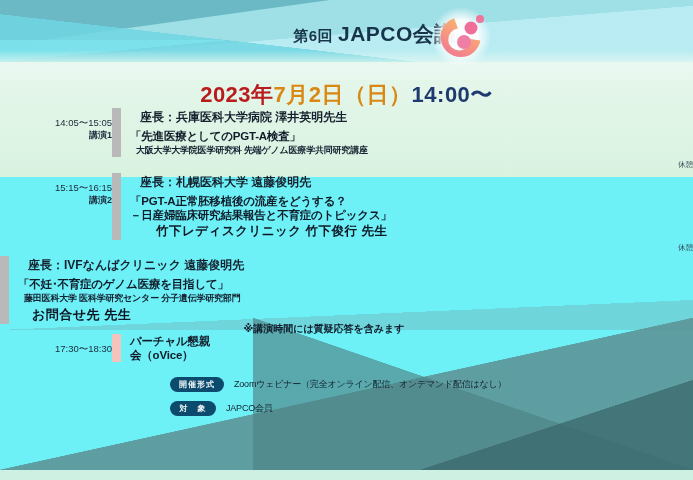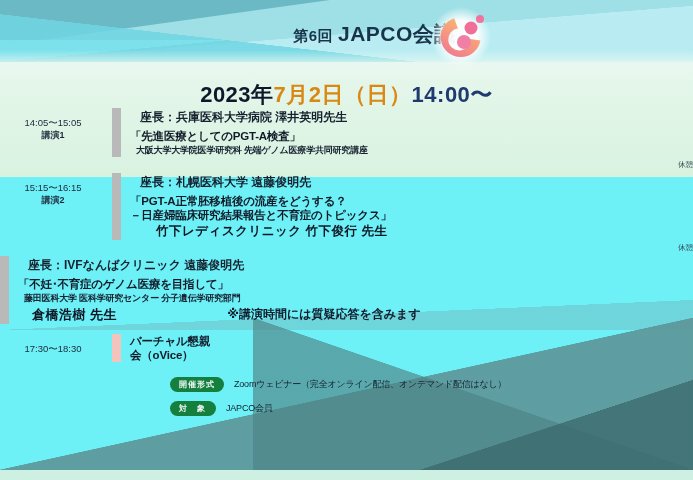--- a/index.html
+++ b/index.html
@@ -101,41 +101,40 @@
   .date-line {
     position: absolute;
     left: 0; top: 80px;
     width: 693px;
     text-align: center;
     font-size: 22px;
     font-weight: bold;
     z-index: 6;
     letter-spacing: 0.5px;
   }
-  .date-y  { color: #0f172a; }
+  .date-y  { color: #b91c1c; }
   .date-md { color: #d98814; }
   .date-t  { color: #1e3a6e; }
 
   
   .prog {
     position: absolute;
     left: 0; top: 108px;
     width: 693px;
     z-index: 6;
   }
   .row {
     display: flex;
     align-items: flex-start;
     margin-bottom: 0;
   }
   .row-time {
     width: 112px;
     min-width: 112px;
-    padding-right: 6px;
-    text-align: center;
+    text-align: right;
     color: #1b2a3a;
     font-size: 9.5px;
     line-height: 13px;
     padding-top: 8px;
     box-sizing: border-box;
   }
   .row-time .tm { display: block; letter-spacing: 0px; }
   .row-time .lbl { display: block; font-weight: bold; font-size: 9px; }
   .row-bar {
     width: 9px; min-width: 9px;
@@ -184,24 +183,24 @@
     text-align: right;
     font-size: 7.5px;
     color: #2d3d4d;
     padding: 3px 0 3px 0;
     margin-left: 30px;
   }
 
   
   .note {
     position: absolute;
-    left: 0; top: 306px;
+    left: 0; top: 322px;
     width: 588px;
     text-align: center;
-    font-size: 12px;
+    font-size: 10px;
     font-weight: bold;
     color: #101d2c;
     z-index: 6;
     padding-left: 60px;
     box-sizing: border-box;
   }
 
   
   .social {
     position: absolute;
@@ -242,27 +241,28 @@
     left: 170px; top: 377px;
     z-index: 8;
   }
   .badge-row {
     display: flex;
     align-items: center;
     margin-bottom: 9px;
   }
   .pill {
     display: inline-block;
-    background: #15803d;
+    background: #0c4a6e;
     color: #edf6f5;
     font-size: 8px;
     font-weight: bold;
     border-radius: 9px;
     padding: 2px 9px;
     min-width: 46px;
+    text-align: center;
     letter-spacing: 1px;
     box-sizing: border-box;
   }
   .badge-text {
     margin-left: 10px;
     font-size: 9px;
     color: #13202c;
     letter-spacing: -0.2px;
   }
 
@@ -367,21 +367,21 @@
       </div>
     </div>
     <div class="break">休憩</div>
 
     <div class="row">
       <div class="row-bar"></div>
       <div class="row-body">
         <div class="chair">座長：IVFなんばクリニック  遠藤俊明先</div>
         <div class="ttl">「不妊･不育症のゲノム医療を目指して」</div>
         <div class="affil">藤田医科大学  医科学研究センター  分子遺伝学研究部門</div>
-        <div class="speaker">倉橋浩樹  先生</div>
+        <div class="speaker">お問合せ先  先生</div>
       </div>
     </div>
 
   </div>
 
   <div class="note">※講演時間には質疑応答を含みます</div>
 
   <div class="social">
     <div class="row">
       <div class="row-time">

